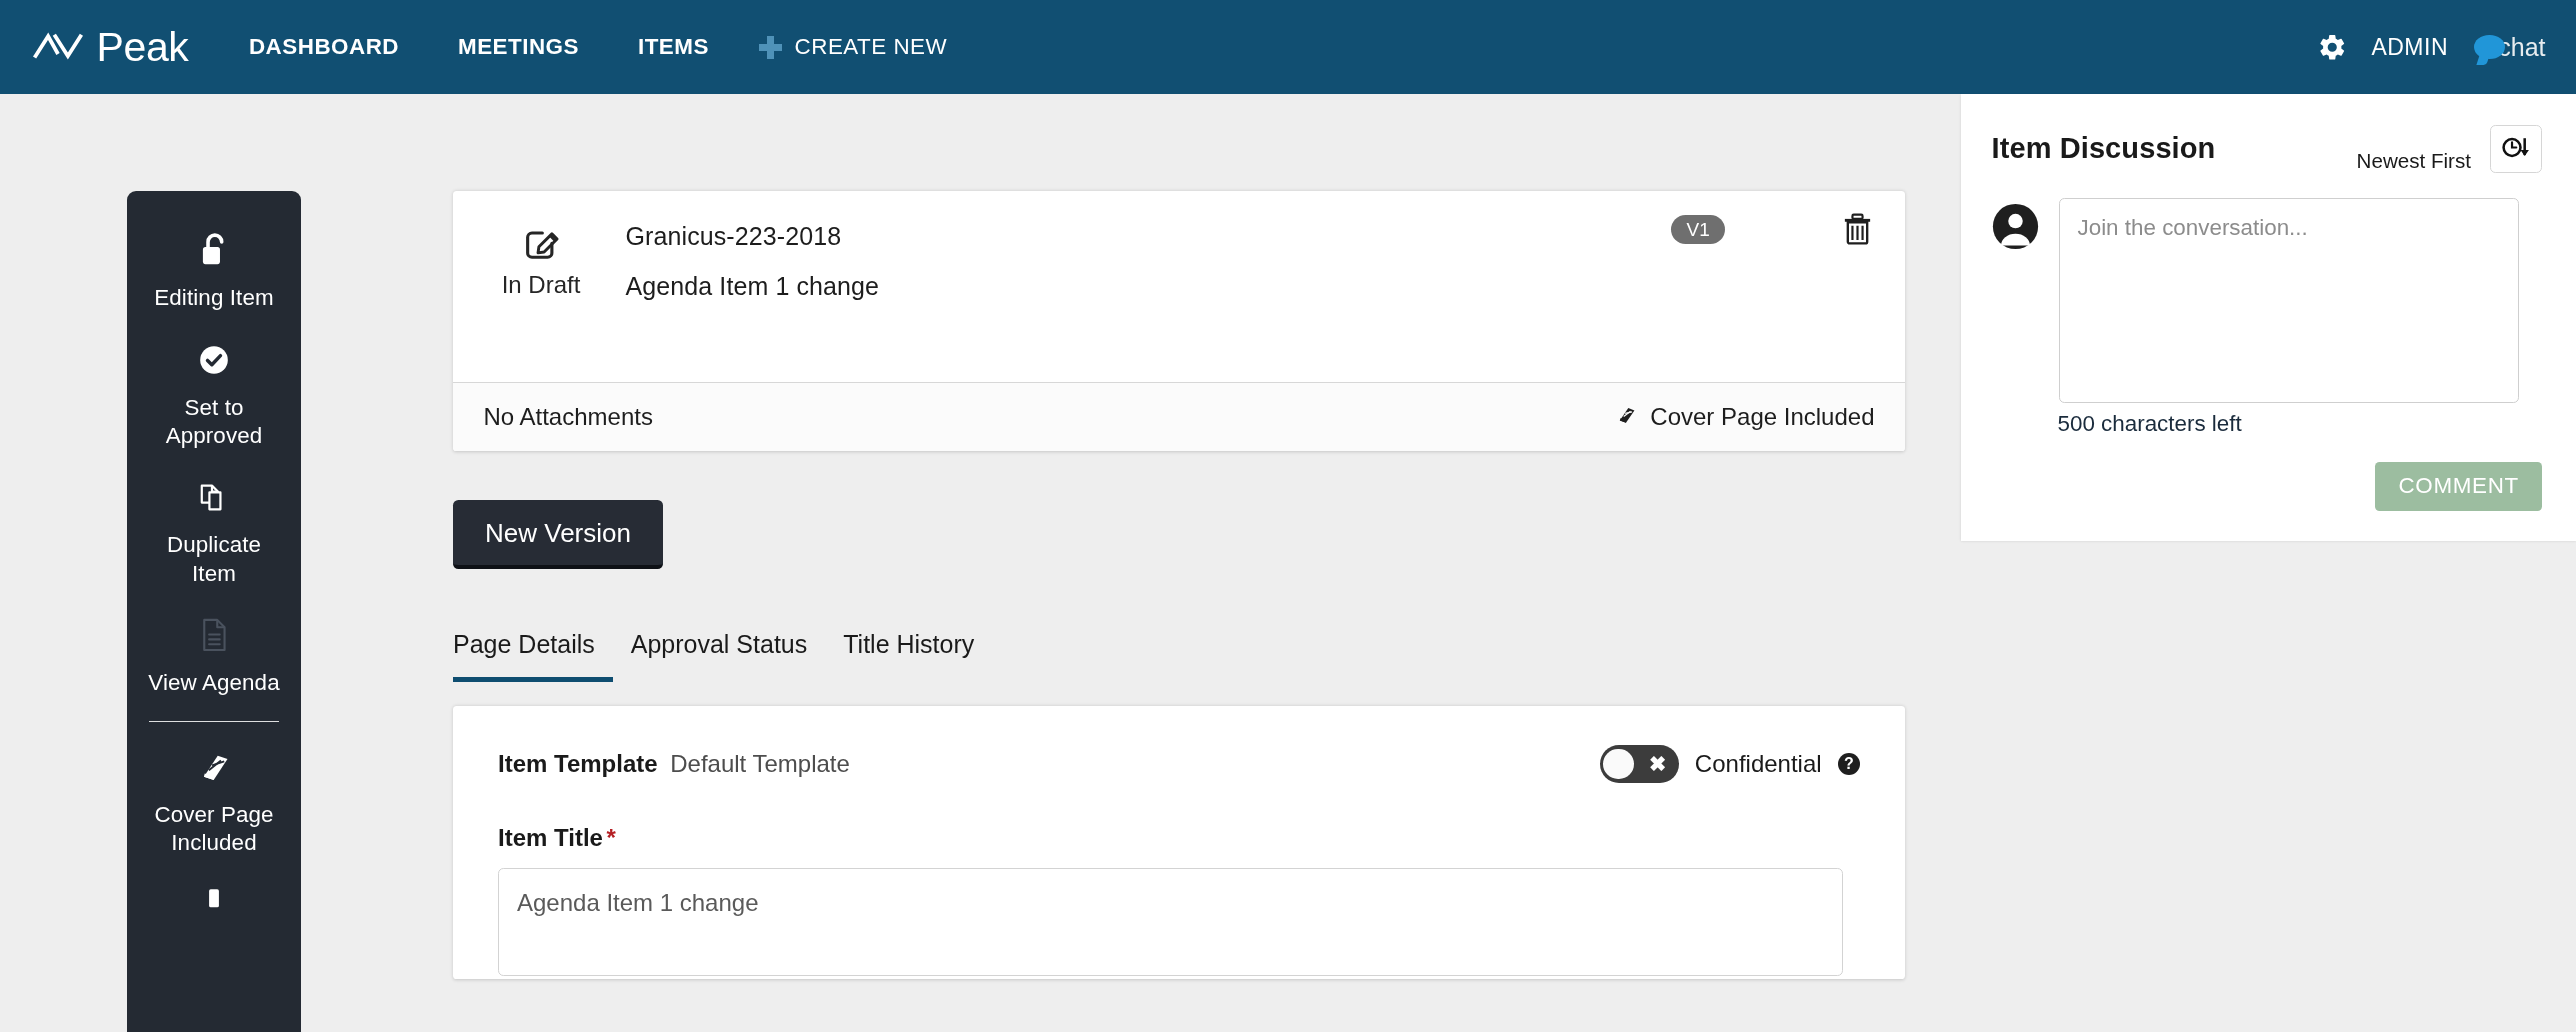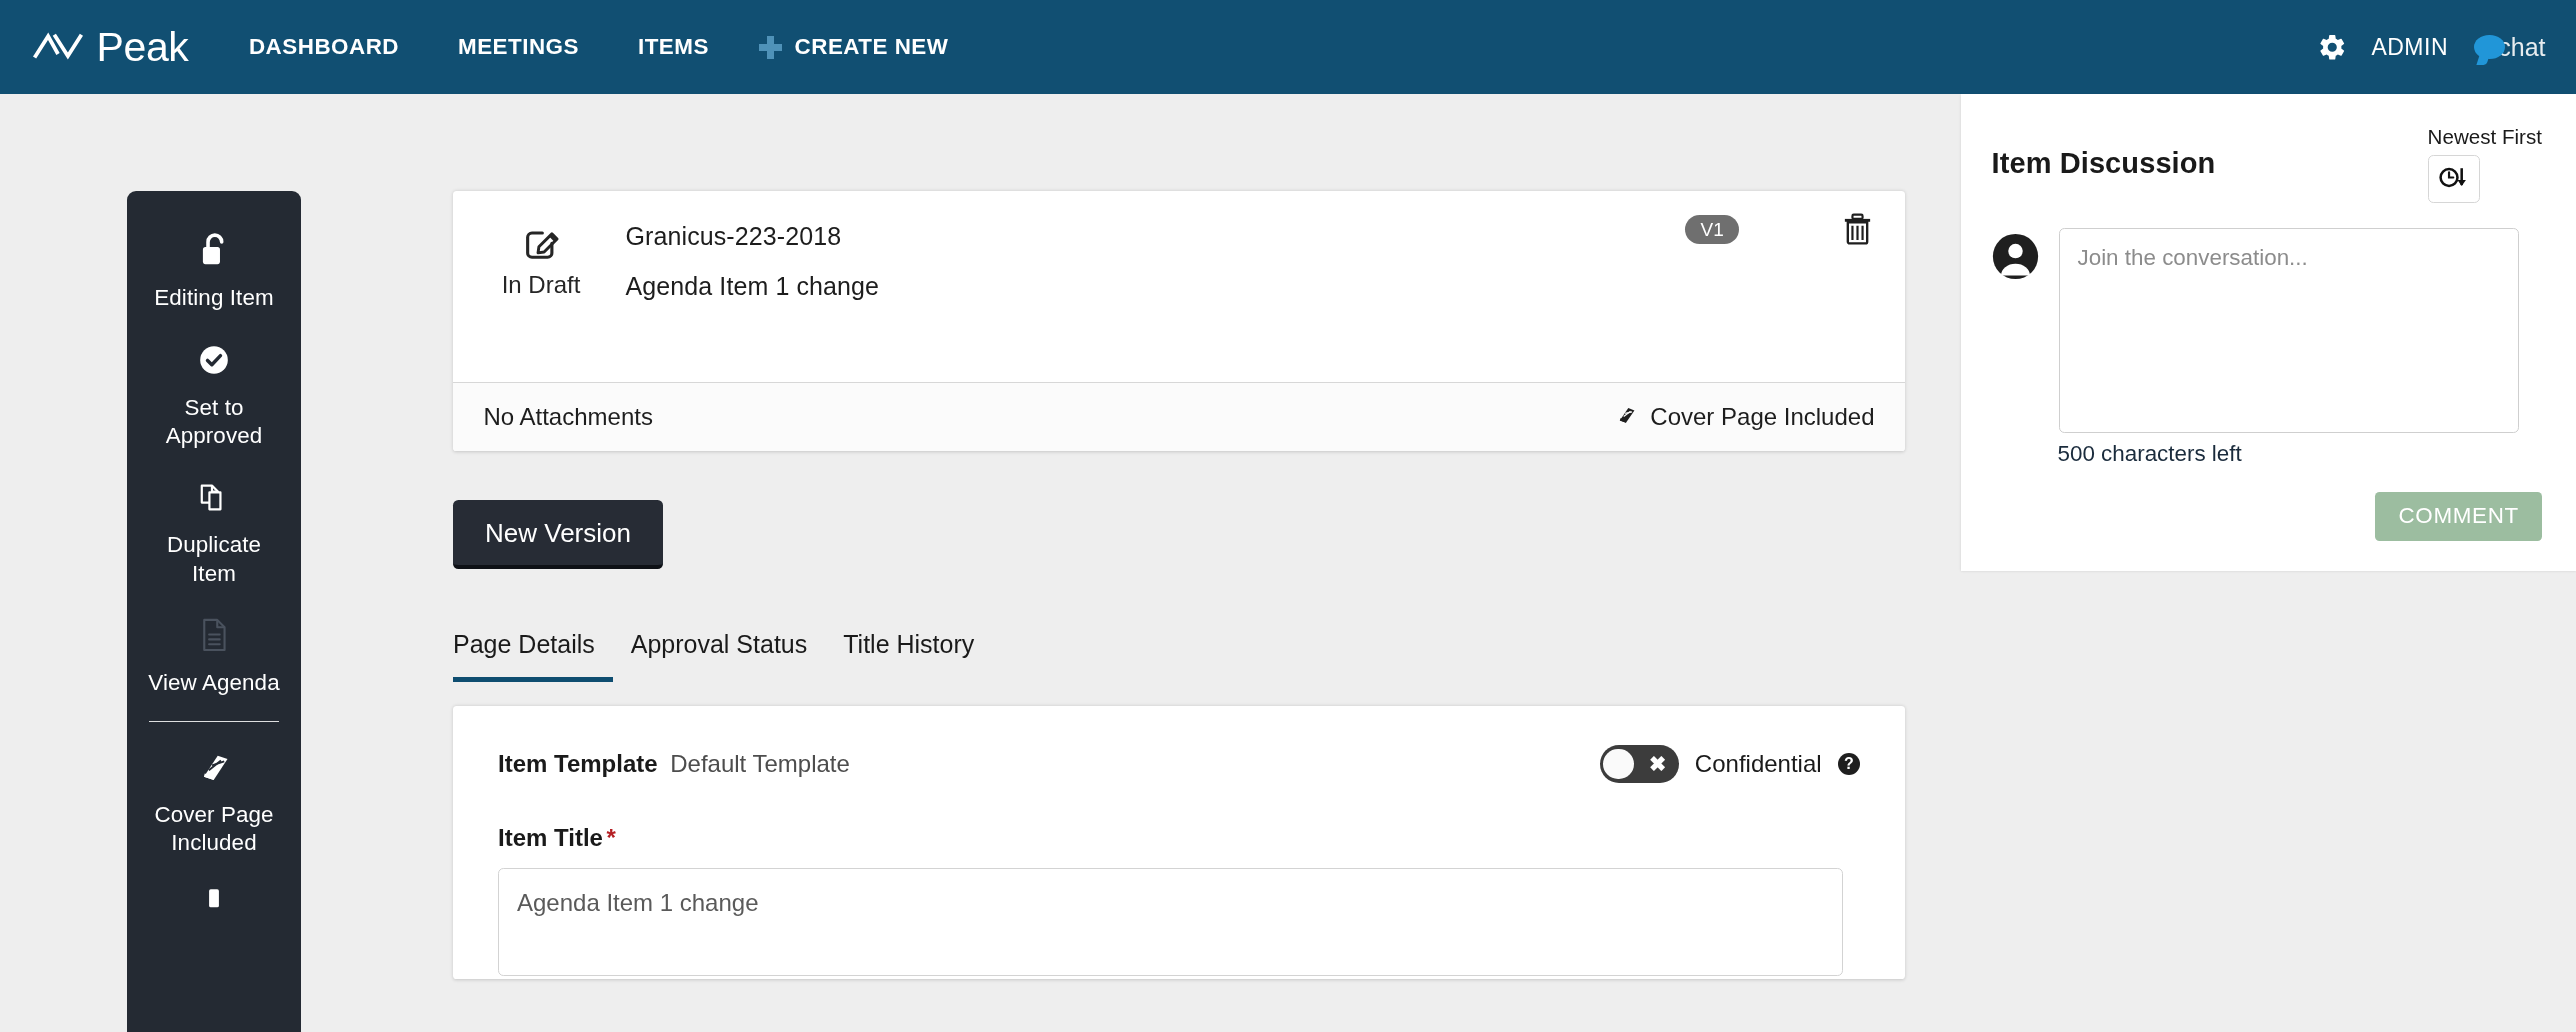--- a/index.html
+++ b/index.html
@@ -39,21 +39,21 @@
     display: flex; align-items: center; gap: 12.6px;
     padding-left: 12.6px; cursor: pointer;
   }
   .plus-icon { width: 23px; height: 23px; position: relative; display: inline-block; flex: none; }
   .plus-icon:before, .plus-icon:after {
     content: ""; position: absolute; background: #4f92b8;
   }
   .plus-icon:before { left: 8px; top: 0; width: 7.2px; height: 23px; }
   .plus-icon:after  { top: 8px; left: 0; height: 7.2px; width: 23px; }
   .create-label {
-    color: #ffffff; font-size: 22.4px; font-weight: 700; letter-spacing: 0.5px;
+    color: #ffffff; font-size: 22.4px; font-weight: 400; letter-spacing: 0.5px;
   }
   .nav-right {
     position: absolute; right: 30.5px; top: 0; height: 94px;
     display: flex; align-items: center; gap: 8px;
   }
   .gear-icon { width: 30.5px; height: 30.5px; display: block; }
   .admin-label {
     color: #ffffff; font-size: 23px; font-weight: 400; letter-spacing: 0.5px;
     margin-left: 16px; margin-right: 18px; cursor: pointer;
   }
@@ -114,21 +114,21 @@
     padding-top: 7.2px; flex: none;
   }
   .status-icon svg { display: block; }
   .status-label {
     font-size: 24px; color: #262626; margin-top: 6px; white-space: nowrap;
   }
   .item-meta { padding-top: 9px; padding-left: 27px; flex: 1; }
   .item-number { font-size: 25px; color: #1d1d1d; letter-spacing: 0.1px; }
   .item-name   { font-size: 25px; color: #1d1d1d; margin-top: 21.5px; letter-spacing: 0.1px; }
   .version-badge {
-    position: absolute; right: 166px; top: 24px;
+    position: absolute; right: 180px; top: 24px;
     background: #6f6f6f; color: #ffffff;
     font-size: 19px; border-radius: 21.5px;
     padding: 4.5px 15.3px 5.4px 15.3px; line-height: 1;
     cursor: pointer;
   }
   .trash-btn {
     position: absolute; right: 29px; top: 18px;
     cursor: pointer; padding: 3.6px;
   }
   .item-card-foot {
@@ -206,21 +206,21 @@
 
   
   .discussion {
     position: absolute; right: 0; top: 0;
     width: 615px; background: #ffffff;
     padding: 30.5px 34px 30.5px 30.5px;
     box-shadow: 0 0.9px 2.7px rgba(0,0,0,.12);
   }
   .disc-head { display: flex; align-items: center; justify-content: space-between; }
   .disc-title { font-size: 29px; font-weight: 700; color: #1a1a1a; letter-spacing: 0.1px; }
-  .disc-sort  { display: flex; align-items: flex-start; gap: 6px; flex-direction: column; }
+  .disc-sort  { display: flex; align-items: flex-end; gap: 19px; }
   .sort-label { font-size: 20.6px; color: #1a1a1a; }
   .sort-btn {
     width: 52px; height: 48px; border: 0.9px solid #d6d6d6; border-radius: 5.4px;
     background: #ffffff; display: flex; align-items: center; justify-content: center;
     cursor: pointer;
   }
   .disc-compose { display: flex; gap: 20px; margin-top: 25px; align-items: flex-start; }
   .avatar { width: 47px; height: 47px; flex: none; margin-top: 5.4px; }
   .comment-box {
     width: 460px; height: 205px;

